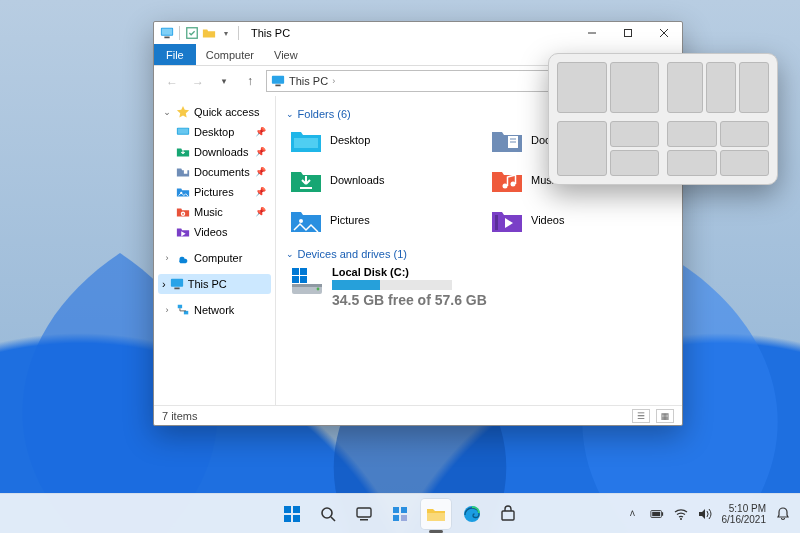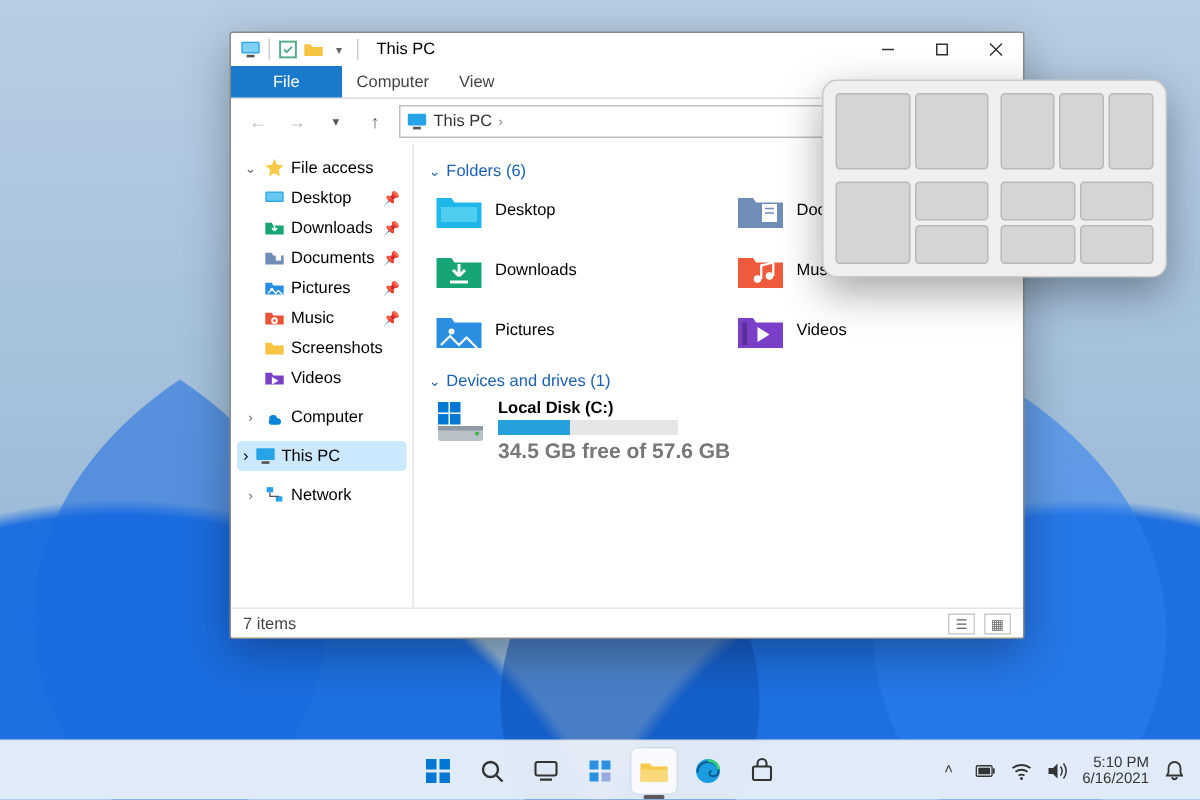--- a/index.html
+++ b/index.html
@@ -24,21 +24,21 @@
   .titlebar { height:22px; display:flex; align-items:center; font-size:11px; color:#000; }
   .titlebar .ticons { display:flex; align-items:center; gap:3px; padding:0 6px; }
   .t-icon { width:14px; height:14px; display:flex; align-items:center; justify-content:center; }
   .tb-sep { width:1px; height:14px; background:#ccc; margin:0 2px; }
   .titlebar .title { padding-left:4px; }
   .winbtns { margin-left:auto; display:flex; }
   .winbtn { width:36px; height:22px; display:flex; align-items:center; justify-content:center; font-size:10px; color:#333; }
 
   
   .ribbon { height:22px; background:#fff; display:flex; align-items:stretch; font-size:11px; border-bottom:1px solid #ddd; }
-  .ribbon .file { background:#1979ca; color:#fff; padding:0 28px; display:flex; align-items:center; }
+  .ribbon .file { background:#1979ca; color:#fff; padding:0 12px; display:flex; align-items:center; }
   .ribbon .tab { padding:0 10px; display:flex; align-items:center; color:#444; }
 
   
   .navrow { height:30px; display:flex; align-items:center; gap:6px; padding:0 8px; }
   .navbtn { width:20px; height:20px; display:flex; align-items:center; justify-content:center; color:#555; font-size:12px; }
   .navbtn.dis { color:#bbb; }
   .addr { flex:1; height:22px; border:1px solid #bfbfbf; display:flex; align-items:center; font-size:11px; padding:0 4px; background:#fff; }
   .addr .seg { padding:0 4px; color:#333; }
   .addr .drop { margin-left:auto; color:#666; font-size:9px; padding:0 4px; }
   .refresh { width:20px; color:#555; font-size:12px; text-align:center; }
@@ -191,21 +191,21 @@
   <div class="body">
     <div class="sidebar">
       <div class="sb-group">
         <div class="sb-head">
           <span class="chev">⌄</span>
           <span class="sb-ico">
               <svg viewBox="0 0 16 16">
                 <path d="M8 1l2 4.5 5 .5-3.8 3.3 1 5L8 12l-4.2 2.3 1-5L1 6l5-.5z" fill="#f7c948"></path>
               </svg>
             </span>
-          <span>File access</span>
+          <span>Quick access</span>
         </div>
         <div class="sb-sub">
           <div class="sb-item">
             <span class="sb-ico">
                 <svg viewBox="0 0 16 16">
                   <rect x="1" y="3" width="14" height="8" rx="1" fill="#2aa7e0"></rect>
                   <rect x="2" y="4" width="12" height="6" fill="#67c7f0"></rect>
                 </svg>
               </span>
             <span>Desktop</span>
@@ -249,28 +249,20 @@
                   <circle cx="8" cy="10" r="2.5" fill="#fff"></circle>
                   <circle cx="8" cy="10" r="1" fill="#e8533a"></circle>
                 </svg>
               </span>
             <span>Music</span>
               <span class="pin">📌</span>
           </div>
           <div class="sb-item">
             <span class="sb-ico">
                 <svg viewBox="0 0 16 16">
-                  <path d="M1 4h5l1 2h8v7H1z" fill="#f5c542"></path>
-                </svg>
-              </span>
-            <span>Screenshots</span>
-          </div>
-          <div class="sb-item">
-            <span class="sb-ico">
-                <svg viewBox="0 0 16 16">
                   <path d="M1 4h5l1 2h8v7H1z" fill="#7a3fc7"></path>
                   <path d="M6 7l5 3-5 3z" fill="#fff"></path>
                 </svg>
               </span>
             <span>Videos</span>
           </div>
         </div>
       </div>
       <div class="sb-group">
         <div class="sb-head">

